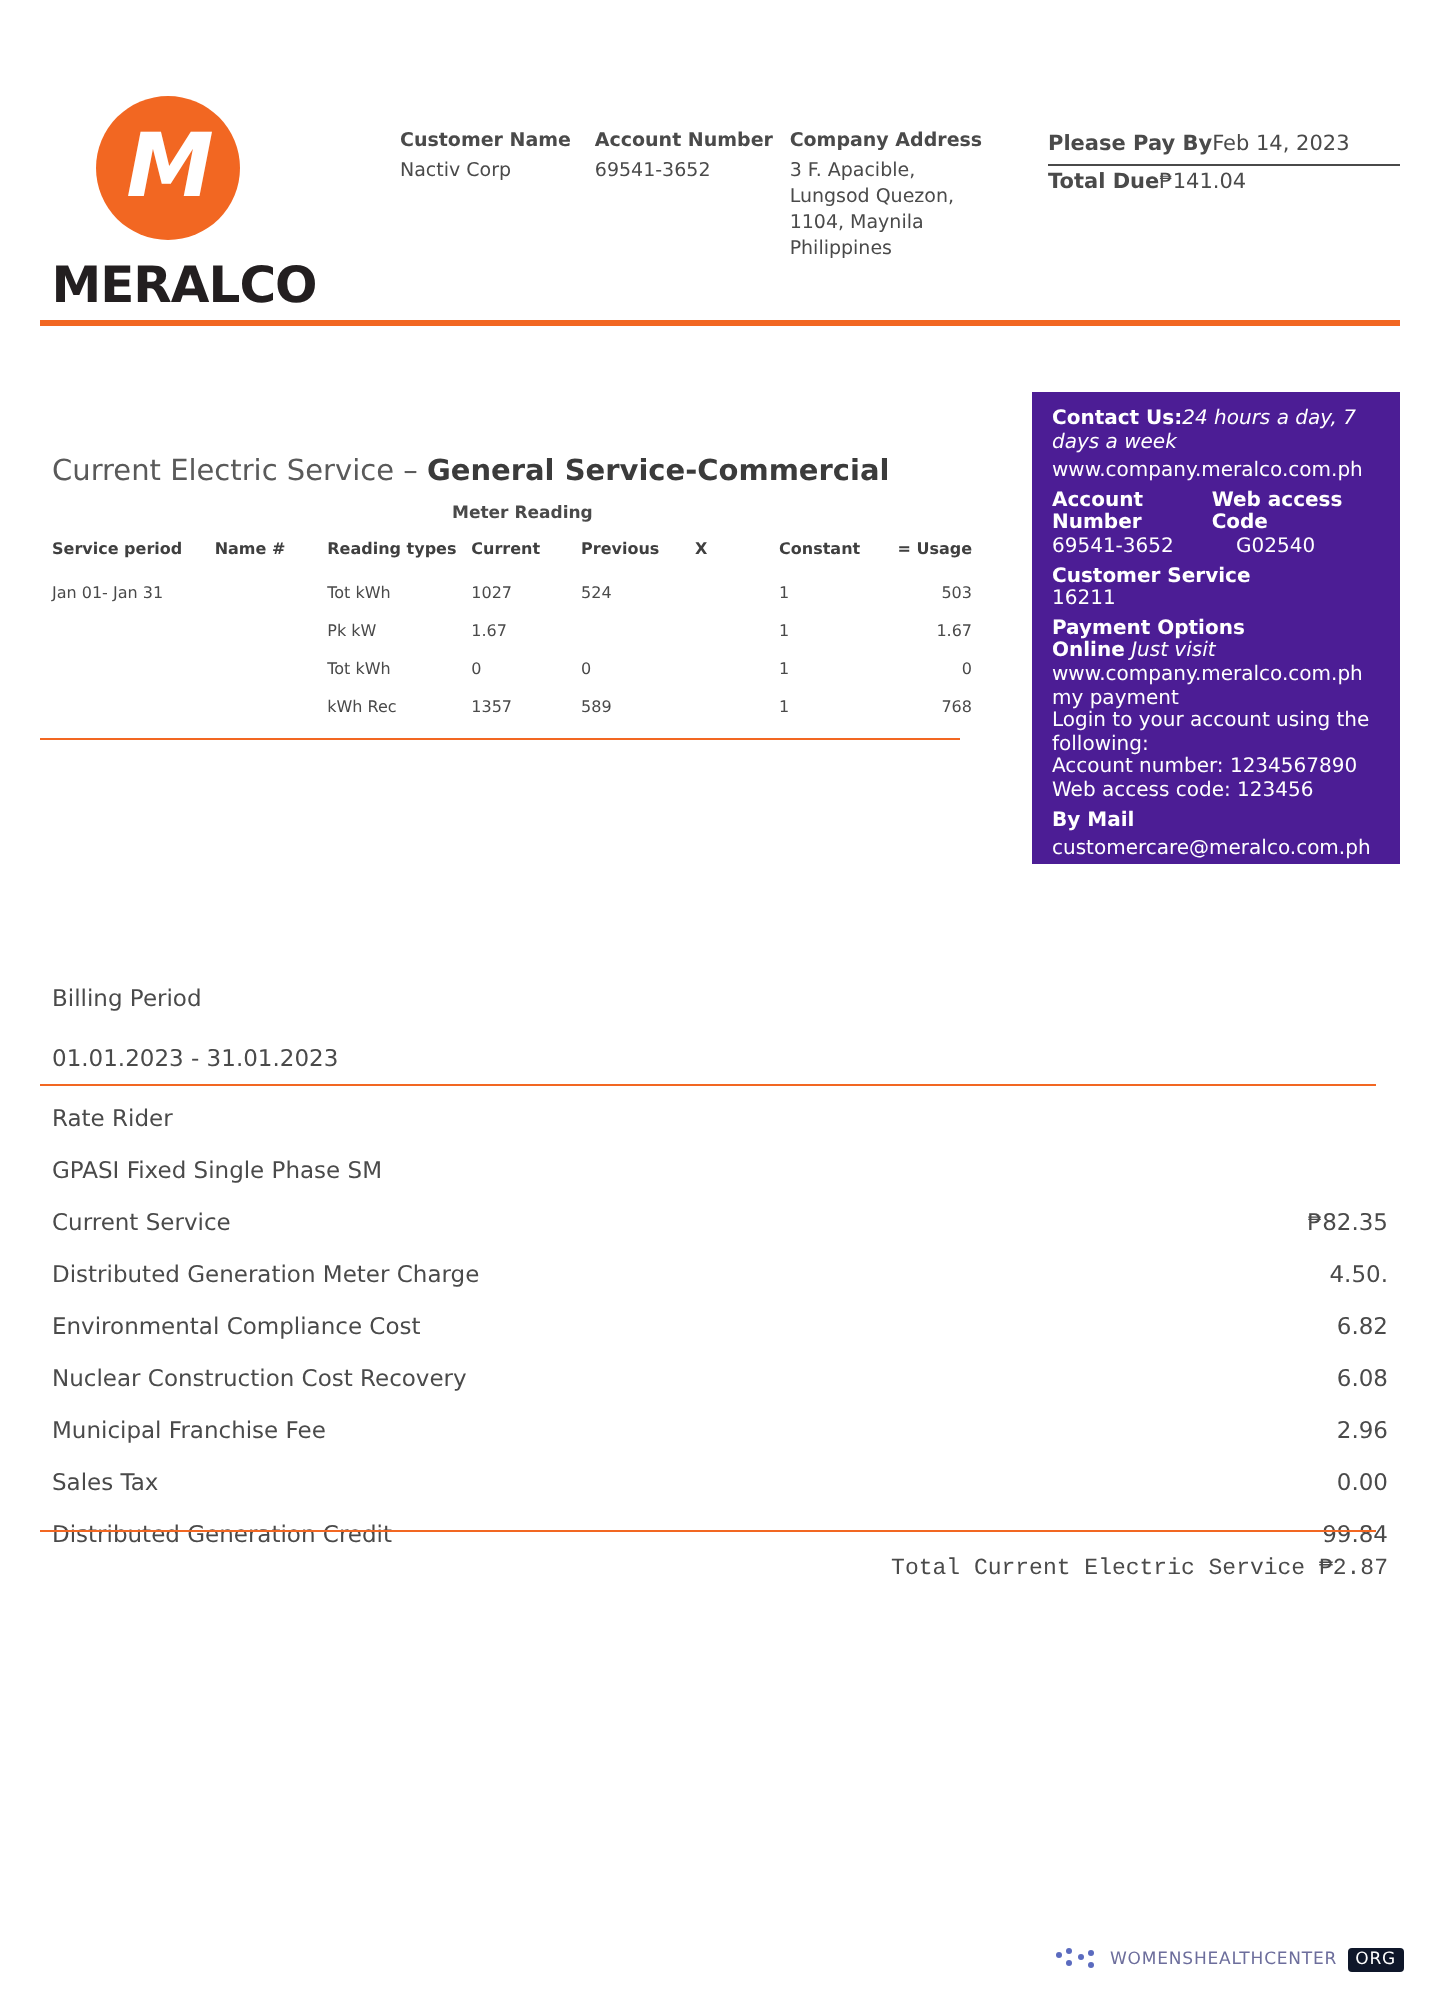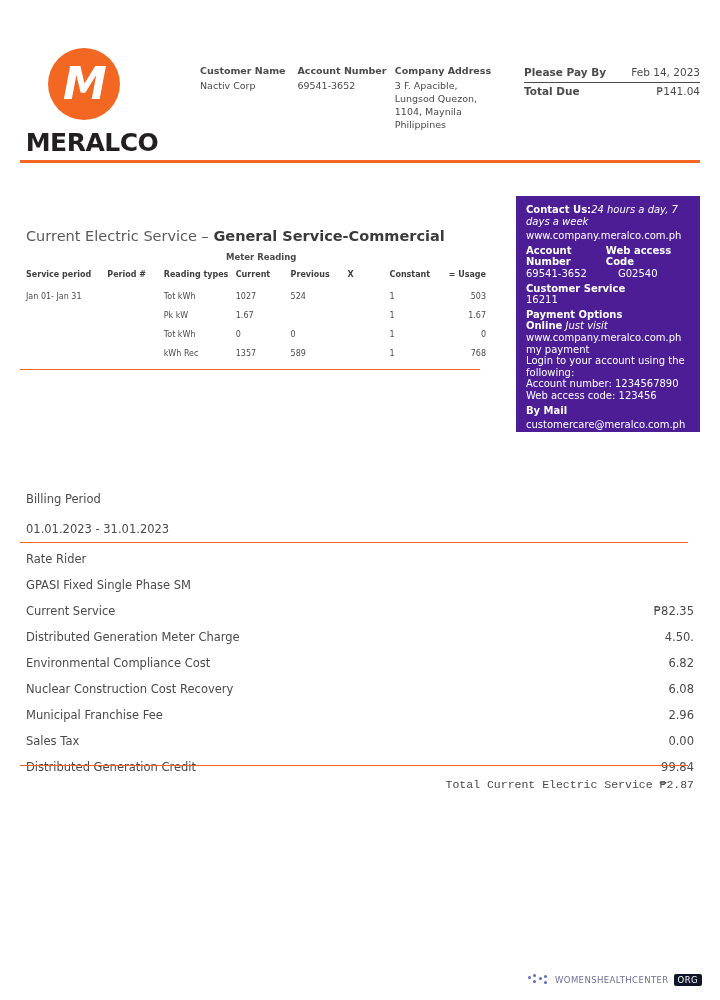--- a/index.html
+++ b/index.html
@@ -91,21 +91,21 @@
   }
 
   .pay-block {
     position: absolute;
     left: 524px; top: 24px;
     width: 176px;
     font-size: 10.5px;
   }
   .pay-row {
     display: flex;
-    justify-content: space-between;
+    justify-content: flex-start;
     padding: 2px 0 4px 0;
   }
   .pay-row.top {
     border-bottom: 1.5px solid #4a4a4a;
   }
   .pay-label { font-weight: bold; color: #4a4a4a; }
   .pay-value { color: #4a4a4a; }
 
   .rule-orange {
     position: absolute;
@@ -301,21 +301,21 @@
   <div class="svc-title">
     <span>Current Electric Service</span><span> – </span><b>General Service-Commercial</b>
   </div>
 
   <div class="meter-reading-label">Meter  Reading</div>
 
   <table class="svc-table">
     <thead>
       <tr>
         <th class="c-period">Service period</th>
-        <th class="c-meter">Period #</th>
+        <th class="c-meter">Name #</th>
         <th class="c-type">Reading types</th>
         <th class="c-cur">Current</th>
         <th class="c-prev">Previous</th>
         <th class="c-x">X</th>
         <th class="c-const">Constant</th>
         <th class="c-usage">= Usage</th>
       </tr>
     </thead>
     <tbody>
       <tr>

